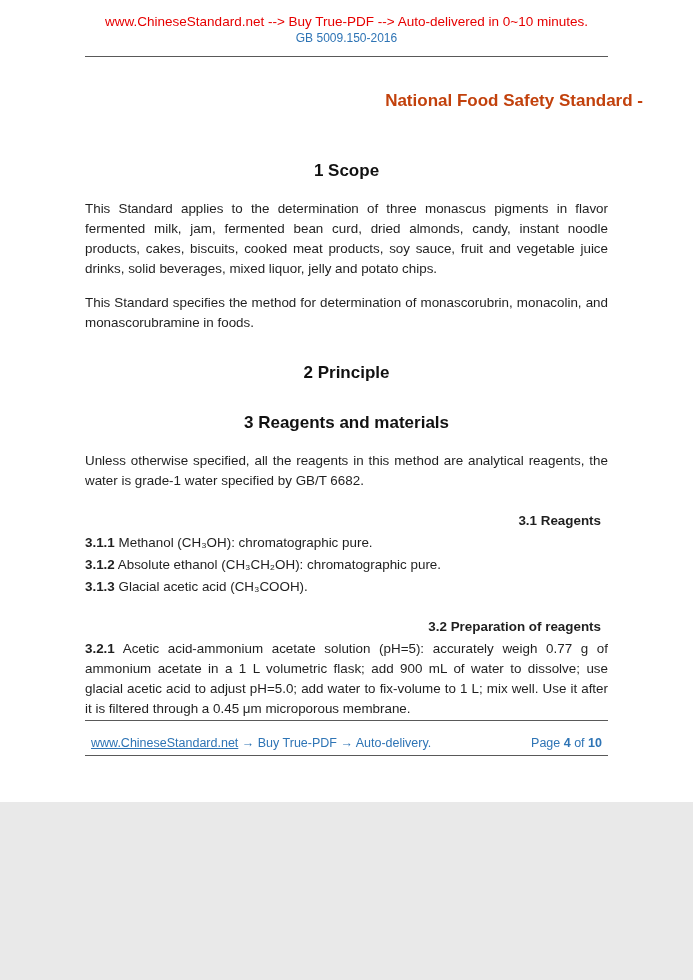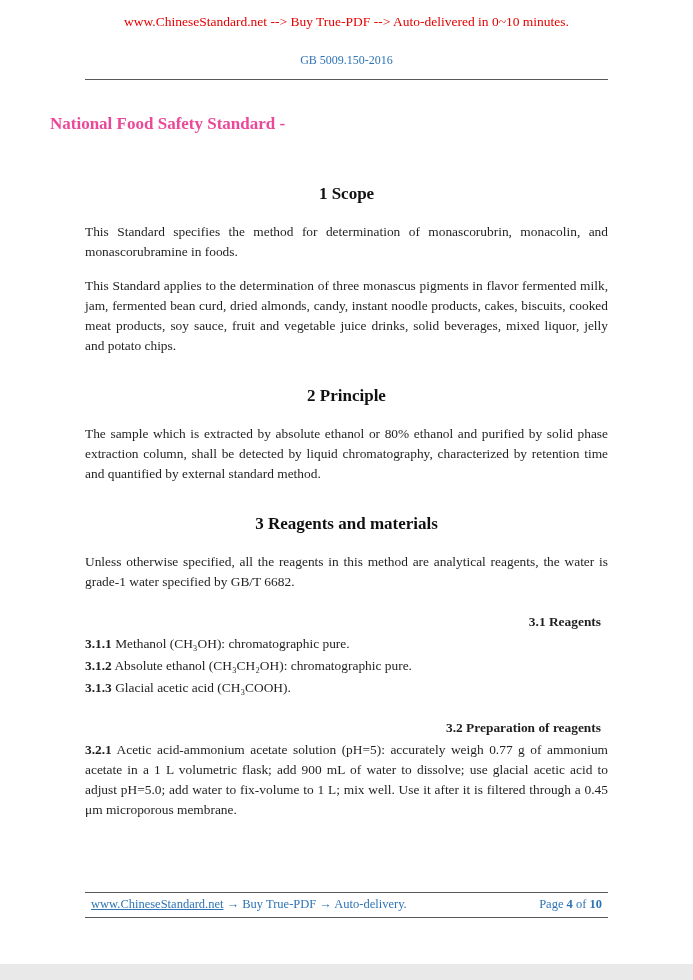--- a/index.html
+++ b/index.html
@@ -3,58 +3,58 @@
 <meta charset="utf-8">
 <style>
   :root{
     --accent-red:#e60000;
     --accent-blue:#2e74b5;
     --text:#1f1f1f;
     --rule:#595959;
   }
   html,body{margin:0;padding:0;background:#e9e9e9;}
   .page{
-    width:693px;height:964px;margin:0 auto;position:relative;
+    width:693px;height:802px;margin:0 auto;position:relative;
     background:#ffffff;overflow:hidden;
-    font-family:Liberation Serif, serif;
+    font-family:Liberation Sans, sans-serif;
     color:var(--text);
   }
   
   .banner{
     padding-top:14px;text-align:center;
     color:var(--accent-red);font-size:13.5px;font-weight:400;
     cursor:pointer;
   }
   .gbcode{
-    margin-top:23px;text-align:center;
+    margin-top:2px;text-align:center;
     color:var(--accent-blue);font-size:12px;
   }
   .header-rule{
     border:none;border-top:1px solid var(--rule);
     margin:11px 85px 0 85px;height:0;
   }
   
-  .doc-title{margin:34px 50px 8px;text-align:left;font-weight:700;font-size:17px;color:#ec4899;}
+  .doc-title{margin:34px 50px 8px;text-align:right;font-weight:700;font-size:17px;color:#c2410c;}
   .doc-title .t2{margin-top:23px;}
   
   .content{
     margin:0 85px;font-size:13.4px;line-height:20px;
     text-align:justify;color:var(--text);
   }
   .section{font-size:17px;font-weight:700;color:#111;margin:30px 0 18px;text-align:center;}
   .section.first{margin-top:50px;}
   .para{margin:14px 0 0;}
   .subhead{font-weight:700;margin:20px 7px 0;text-align:right;}
   .item{margin:2px 0 0;}
   .item b{font-weight:700;}
   
   .footer{
     position:absolute;left:85px;right:85px;bottom:46px;
     border-top:1px solid var(--rule);border-bottom:1px solid var(--rule);
-    padding:4px 6px 5px 6px;
+    padding:15px 6px 5px 6px;
     display:flex;justify-content:space-between;align-items:baseline;
     color:var(--accent-blue);font-size:12.5px;
   }
   .footer-left{cursor:pointer;}
   .flink{text-decoration:underline;}
   .footer-right b{font-weight:700;}
 </style>
 </head>
 <body>
 
@@ -64,25 +64,24 @@
   <div class="gbcode">GB 5009.150-2016</div>
   <hr class="header-rule">
 
   <div class="doc-title">
     <div class="t1">National Food Safety Standard -</div>
   </div>
 
   <main class="content">
 
     <h2 class="section first">1 Scope</h2>
+    <p class="para">This Standard applies to the determination of three monascus pigments in flavor fermented milk, jam, fermented bean curd, dried almonds, candy, instant noodle products, cakes, biscuits, cooked meat products, soy sauce, fruit and vegetable juice drinks, solid beverages, mixed liquor, jelly and potato chips.</p>
     <p class="para">This Standard specifies the method for determination of monascorubrin, monacolin, and monascorubramine in foods.</p>
-    <p class="para">This Standard applies to the determination of three monascus pigments in flavor fermented milk, jam, fermented bean curd, dried almonds, candy, instant noodle products, cakes, biscuits, cooked meat products, soy sauce, fruit and vegetable juice drinks, solid beverages, mixed liquor, jelly and potato chips.</p>
 
     <h2 class="section">2 Principle</h2>
-    <p class="para">The sample which is extracted by absolute ethanol or 80% ethanol and purified by solid phase extraction column, shall be detected by liquid chromatography, characterized by retention time and quantified by external standard method.</p>
 
     <h2 class="section">3 Reagents and materials</h2>
     <p class="para">Unless otherwise specified, all the reagents in this method are analytical reagents, the water is grade-1 water specified by GB/T 6682.</p>
 
     <p class="subhead">3.1 Reagents</p>
 
     <p class="item">
       <b>3.1.1</b>
       <span>Methanol (CH₃OH): chromatographic pure.</span>
     </p>

